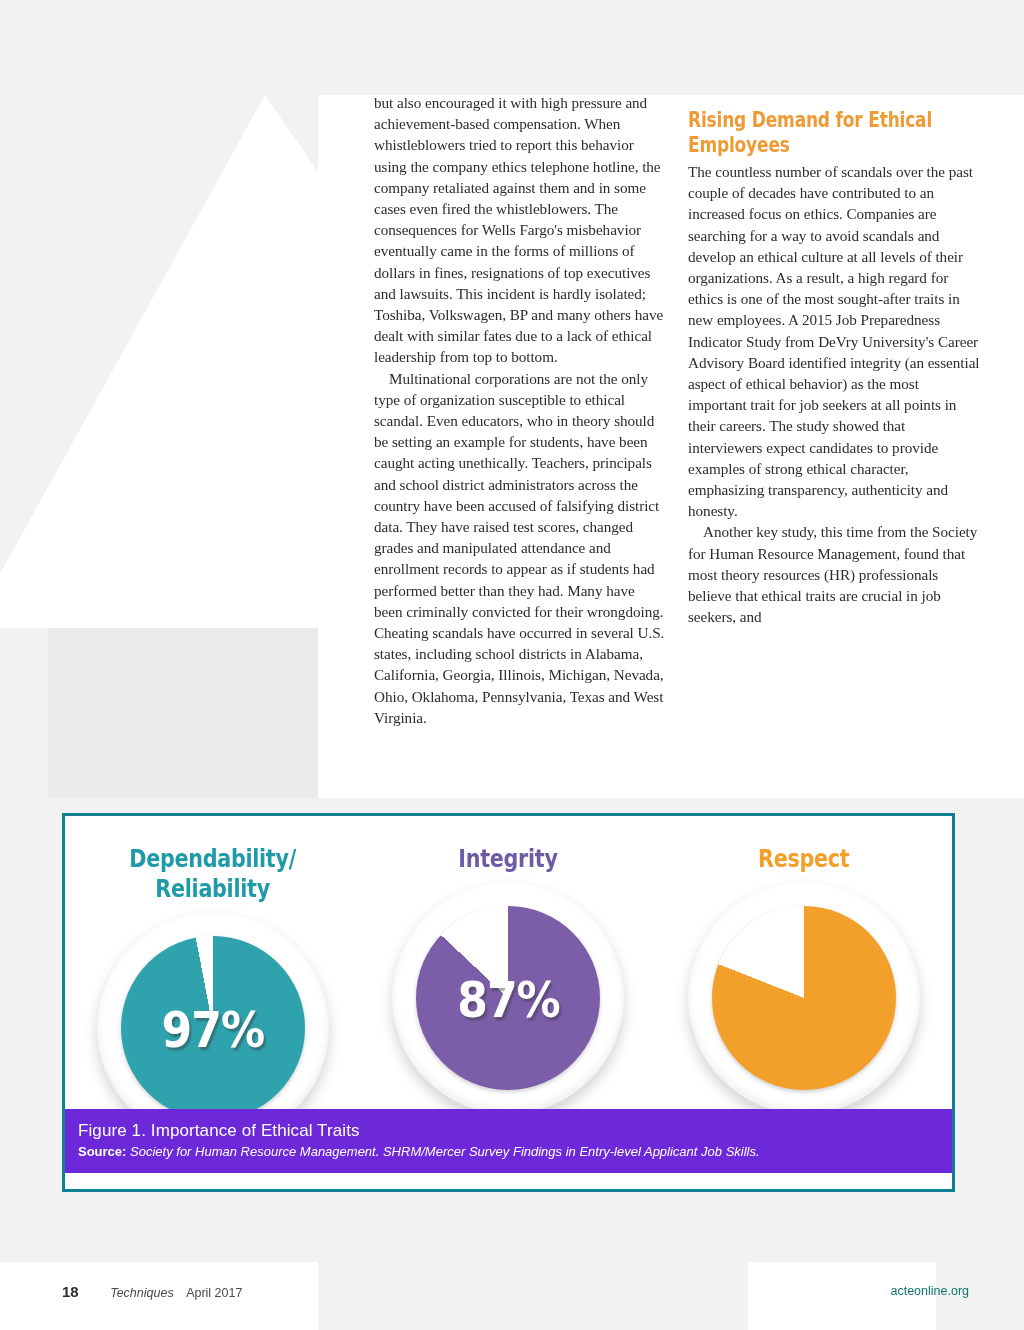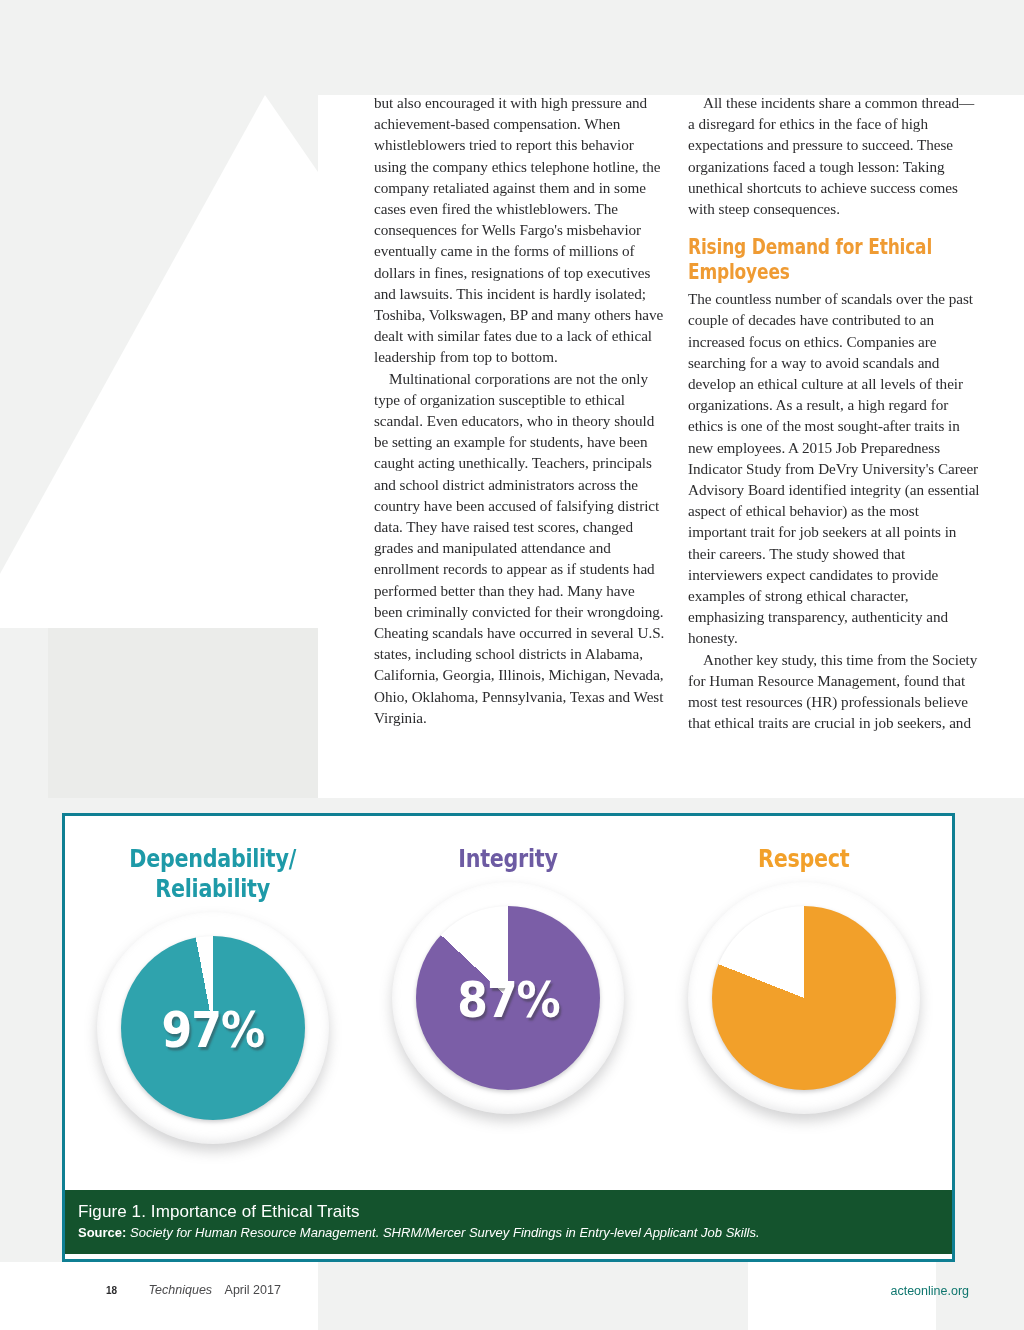--- a/index.html
+++ b/index.html
@@ -62,21 +62,21 @@
     transform: scaleX(0.9);
     transform-origin: left center;
   }
 
   
   #figure-box {
     position: absolute;
     left: 62px;
     top: 813px;
     width: 893px;
-    height: 449px;
+    height: 379px;
     background: #ffffff;
     border: 3px solid #0f7f93;
     box-sizing: border-box;
     z-index: 3;
   }
   #charts-row {
     position: absolute;
     left: 0;
     top: 0;
     width: 100%;
@@ -138,24 +138,24 @@
     font-size: 49px;
     color: #ffffff;
     letter-spacing: -1px;
     text-shadow: 2px 3px 2px rgba(55,55,60,0.45);
   }
 
   
   #caption-bar {
     position: absolute;
     left: 0;
-    bottom: 5px;
+    bottom: 16px;
     width: 100%;
     height: 64px;
-    background: #14532d;
+    background: #6d28d9;
     box-sizing: border-box;
     padding: 11px 0 0 13px;
   }
   #caption-title {
     font-family: "Liberation Sans", sans-serif;
     font-size: 17px;
     color: #ffffff;
     letter-spacing: 0.1px;
     line-height: 21px;
   }
@@ -186,23 +186,22 @@
     color: #4a4a4c;
   }
   #footer-left {
     position: absolute;
     left: 62px;
     top: 0;
     white-space: nowrap;
   }
   #page-number {
     font-weight: bold;
-    font-size: 10px;
+    font-size: 15px;
     color: #2c2c2e;
-    margin-left: 44px;
   }
   #pub-name {
     font-style: italic;
     margin-left: 28px;
   }
   #pub-date {
     margin-left: 9px;
     margin-top: 27px;
   }
   #footer-right {
@@ -230,25 +229,24 @@
 </svg>
 
 <div id="article">
 
   <div class="column">
     <p class="para">but also encouraged it with high pressure and achievement-based compensation. When whistleblowers tried to report this behavior using the company ethics telephone hotline, the company retaliated against them and in some cases even fired the whistleblowers. The consequences for Wells Fargo's misbehavior eventually came in the forms of millions of dollars in fines, resignations of top executives and lawsuits. This incident is hardly isolated; Toshiba, Volkswagen, BP and many others have dealt with similar fates due to a lack of ethical leadership from top to bottom.</p>
     <p class="para indent">Multinational corporations are not the only type of organization susceptible to ethical scandal. Even educators, who in theory should be setting an example for students, have been caught acting unethically. Teachers, principals and school district administrators across the country have been accused of falsifying district data. They have raised test scores, changed grades and manipulated attendance and enrollment records to appear as if students had performed better than they had. Many have been criminally convicted for their wrongdoing. Cheating scandals have occurred in several U.S. states, including school districts in Alabama, California, Georgia, Illinois, Michigan, Nevada, Ohio, Oklahoma, Pennsylvania, Texas and West Virginia.</p>
   </div>
 
   <div class="column">
-    <p class="para indent">All these incidents share a common thread—a disregard for ethics in the face of high expectations and pressure to succeed. These organizations faced a tough lesson: Taking unethical shortcuts to achieve success comes with steep consequences.</p>
     <h2 class="section-head">Rising Demand for
 Ethical Employees</h2>
     <p class="para">The countless number of scandals over the past couple of decades have contributed to an increased focus on ethics. Companies are searching for a way to avoid scandals and develop an ethical culture at all levels of their organizations. As a result, a high regard for ethics is one of the most sought-after traits in new employees. A 2015 Job Preparedness Indicator Study from DeVry University's Career Advisory Board identified integrity (an essential aspect of ethical behavior) as the most important trait for job seekers at all points in their careers. The study showed that interviewers expect candidates to provide examples of strong ethical character, emphasizing transparency, authenticity and honesty.</p>
-    <p class="para indent">Another key study, this time from the Society for Human Resource Management, found that most test resources (HR) professionals believe that ethical traits are crucial in job seekers, and</p>
+    <p class="para indent">Another key study, this time from the Society for Human Resource Management, found that most theory resources (HR) professionals believe that ethical traits are crucial in job seekers, and</p>
   </div>
 
 </div>
 
 <div id="figure-box">
 
   <div id="charts-row">
 
     <div class="chart-cell">
       <div class="chart-label" style="color: rgb(30, 154, 168);">Dependability/

